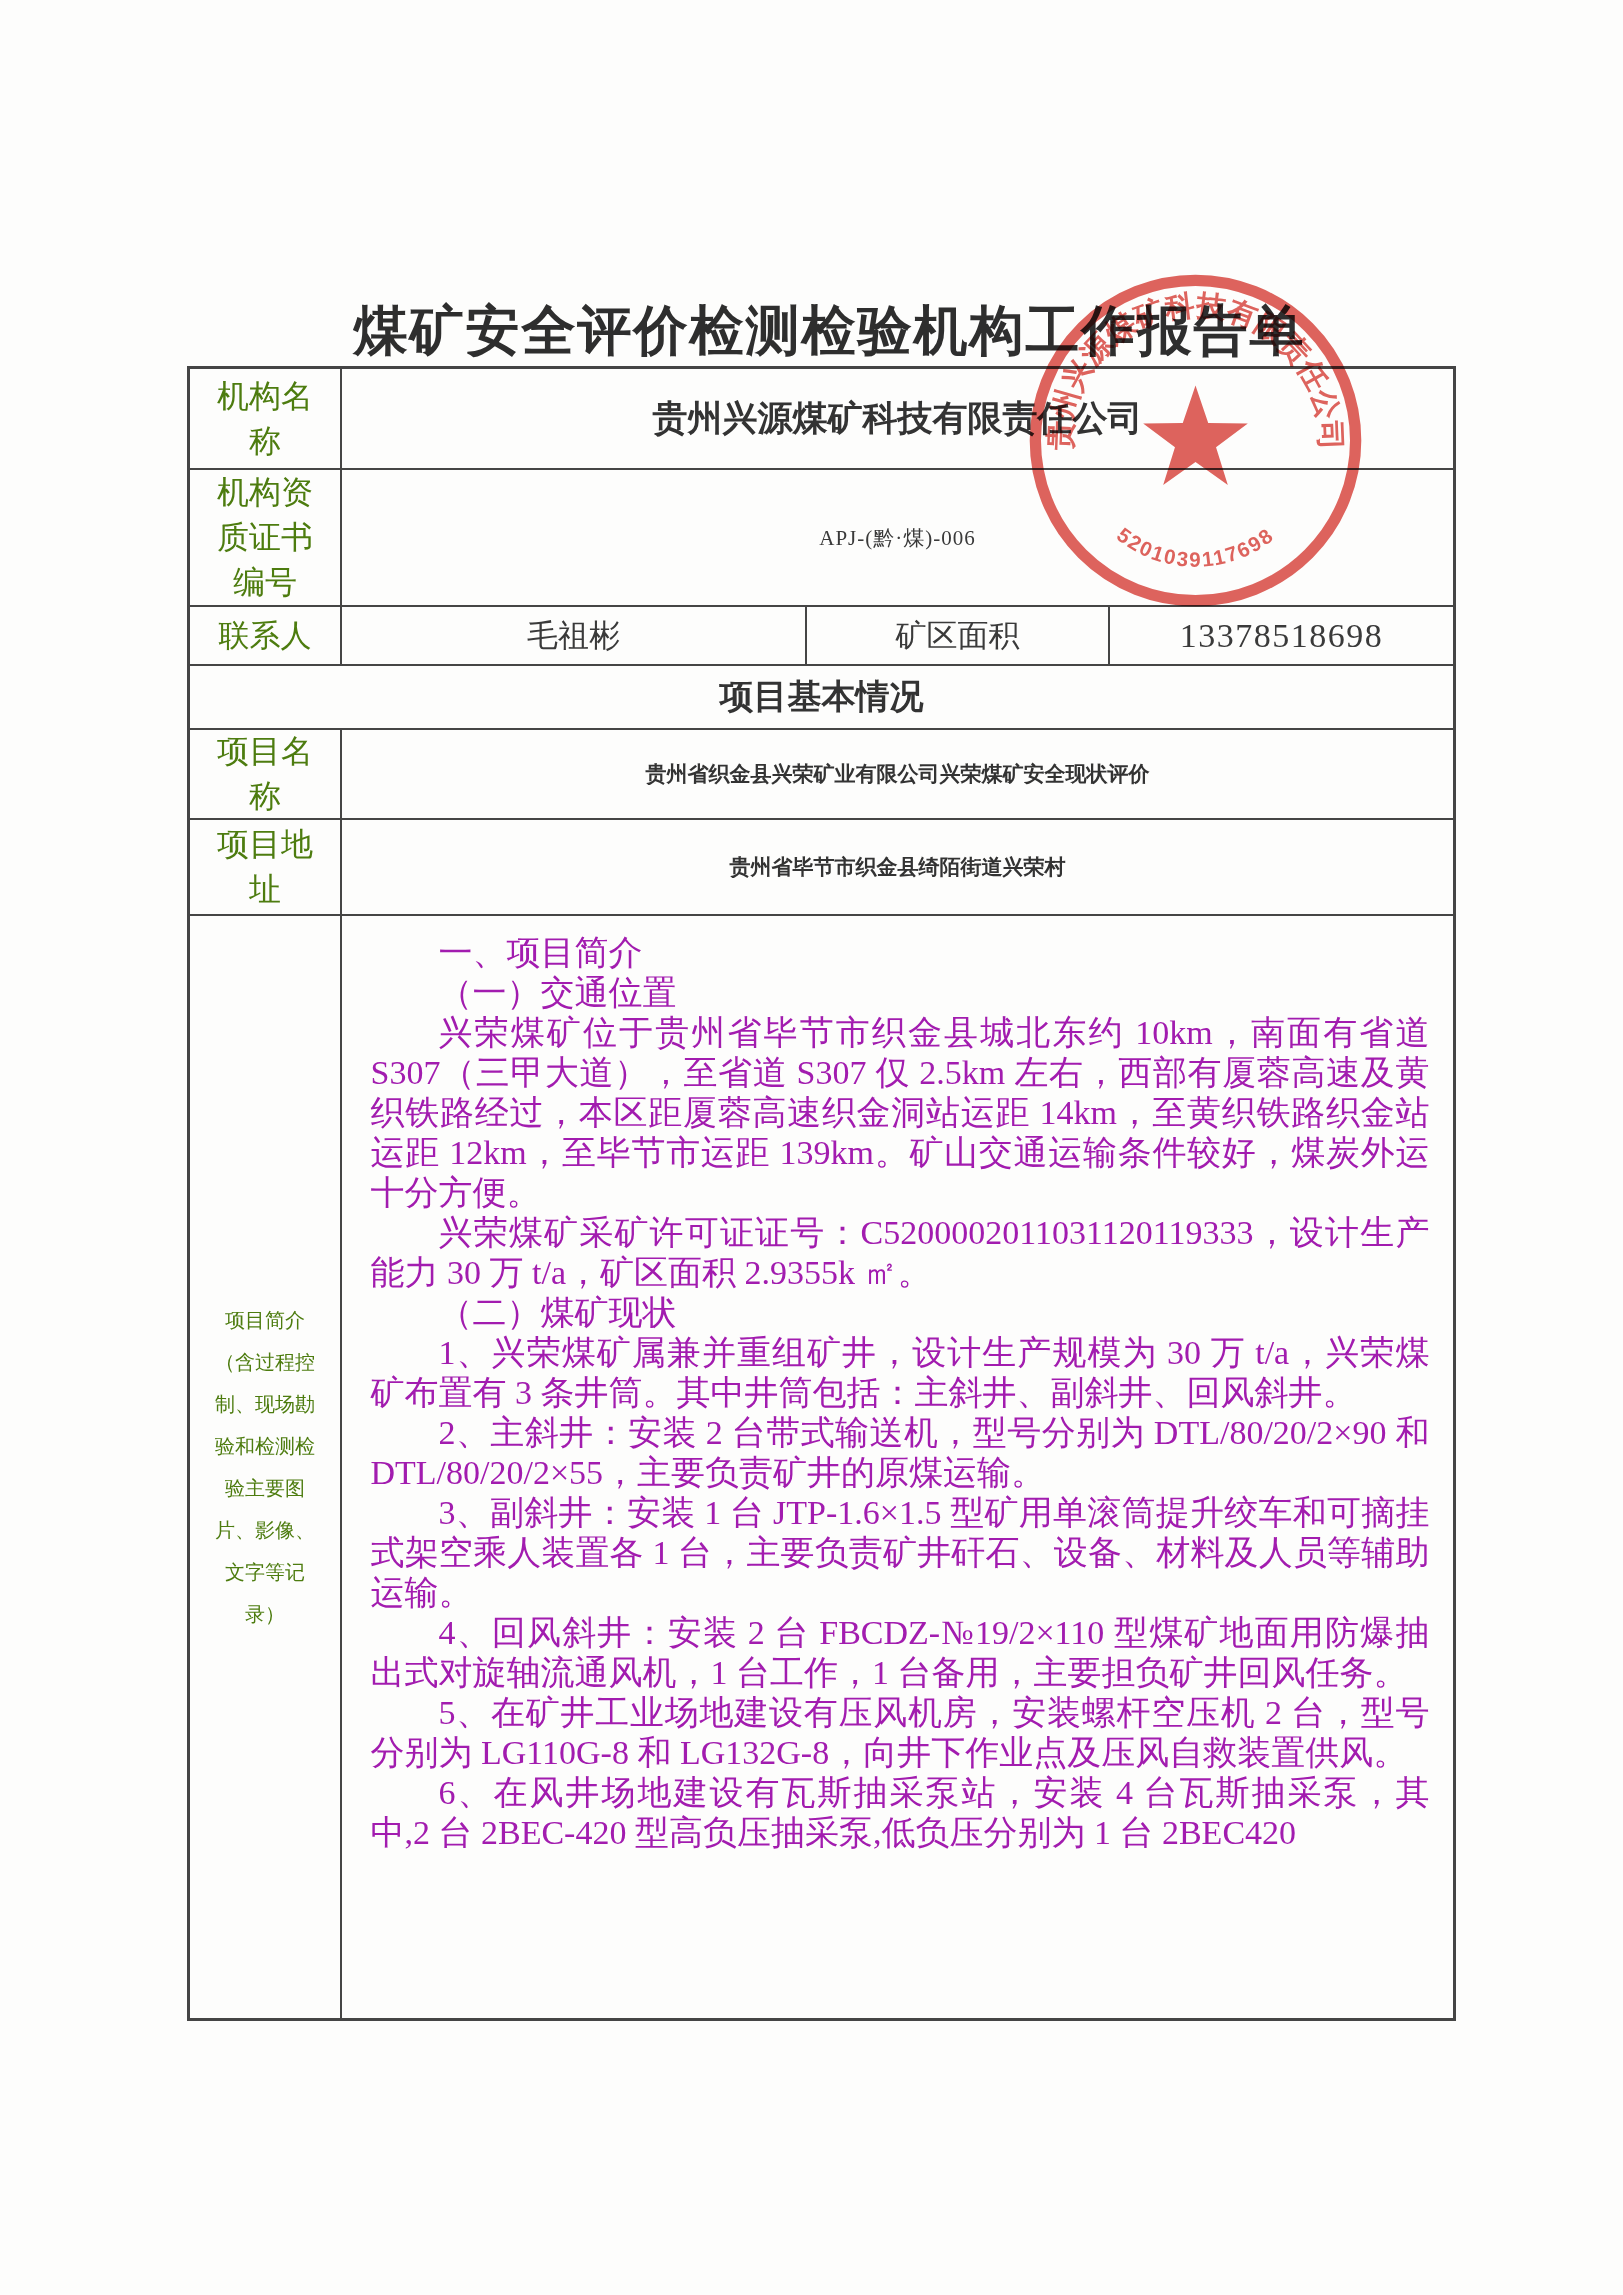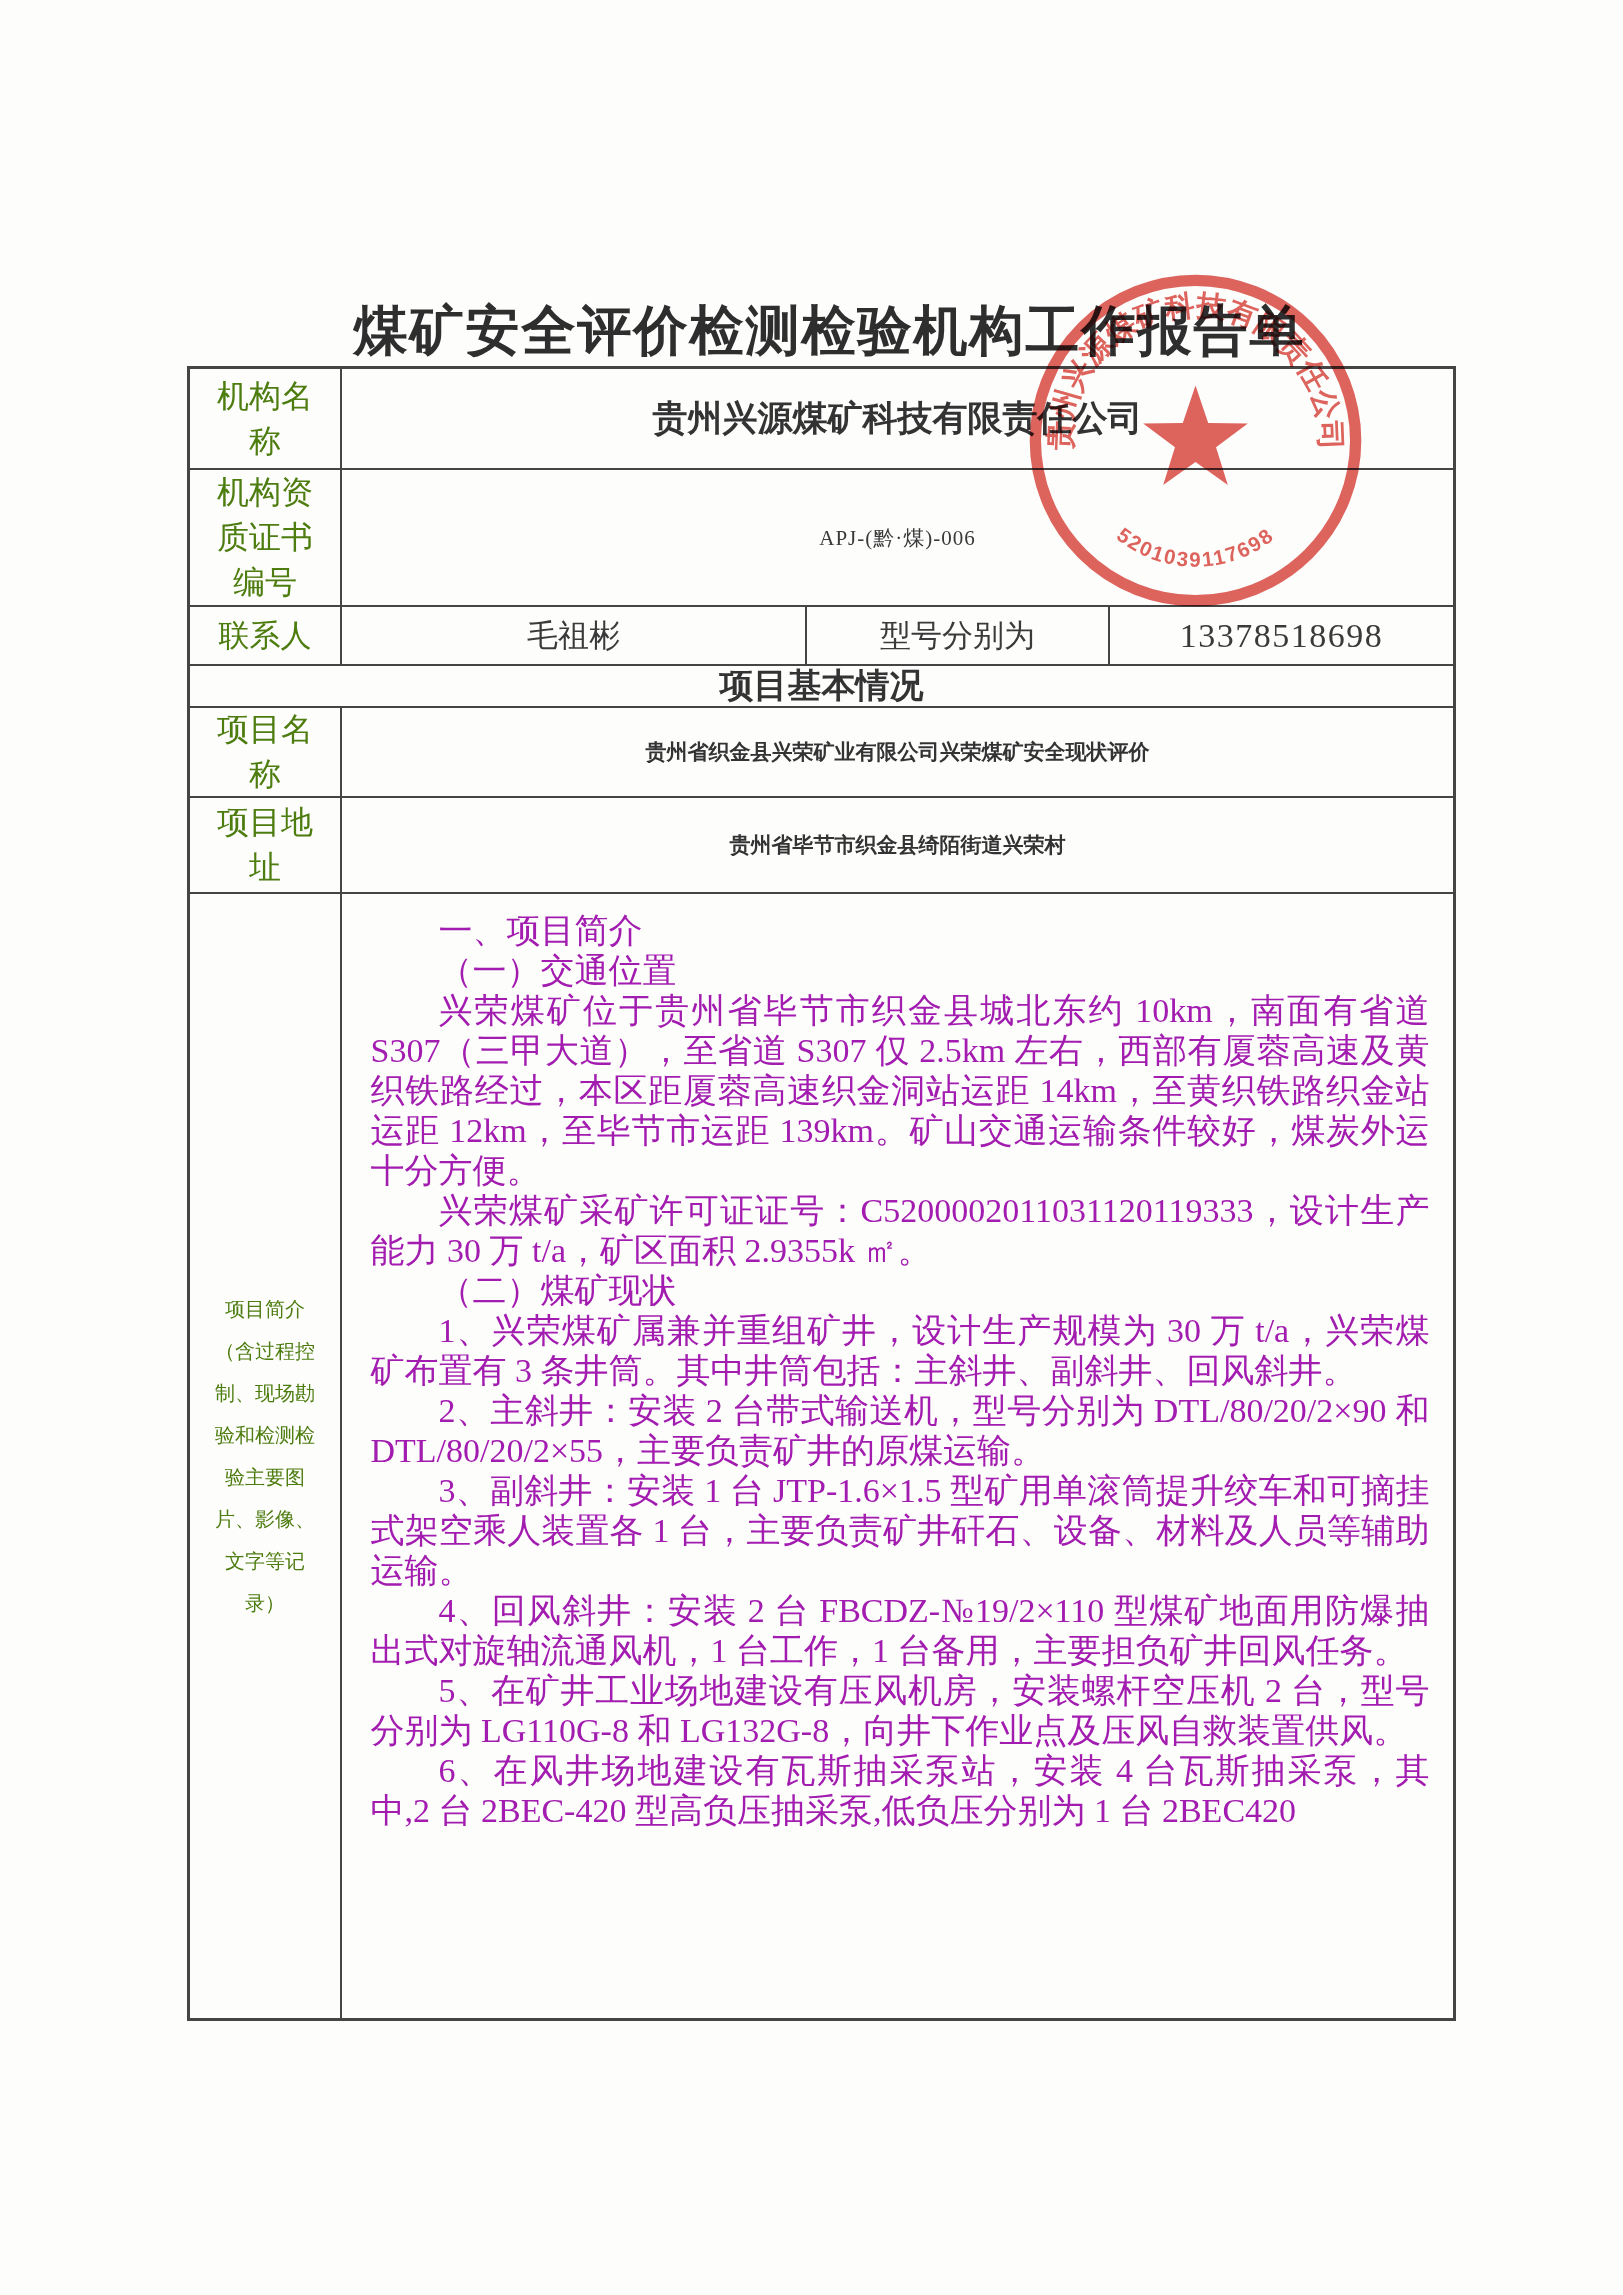--- a/index.html
+++ b/index.html
@@ -44,21 +44,21 @@
   }
   .row {
     display: flex;
     box-sizing: border-box;
     border-bottom: 2.9px solid #454545;
     flex: 0 0 auto;
   }
   .row-org      { height: 101px; }
   .row-cert     { height: 137px; }
   .row-contact  { height: 59px; }
-  .row-section  { height: 42px; }
+  .row-section  { height: 64px; }
   .row-pname    { height: 90px; }
   .row-paddr    { height: 96px; }
   .row-intro    { flex: 1 1 auto; border-bottom: none; }
   .cell {
     box-sizing: border-box;
     display: flex;
     align-items: center;
     justify-content: center;
     text-align: center;
     overflow: hidden;
@@ -137,21 +137,21 @@
     </div>
 
     <div class="row row-cert">
       <div class="cell cell-label">机构资质证书编号</div>
       <div class="cell cell-value" style="letter-spacing:1px;">APJ-(黔·煤)-006</div>
     </div>
 
     <div class="row row-contact">
       <div class="cell cell-label" style="font-size:31px;">联系人</div>
       <div class="cell cell-contact-name">毛祖彬</div>
-      <div class="cell cell-phone-label">型号分别为</div>
+      <div class="cell cell-phone-label">矿区面积</div>
       <div class="cell cell-phone-value">13378518698</div>
     </div>
 
     <div class="row row-section">
       <div class="cell cell-section bold-hei">项目基本情况</div>
     </div>
 
     <div class="row row-pname">
       <div class="cell cell-label">项目名称</div>
       <div class="cell cell-value bold-hei">贵州省织金县兴荣矿业有限公司兴荣煤矿安全现状评价</div>

